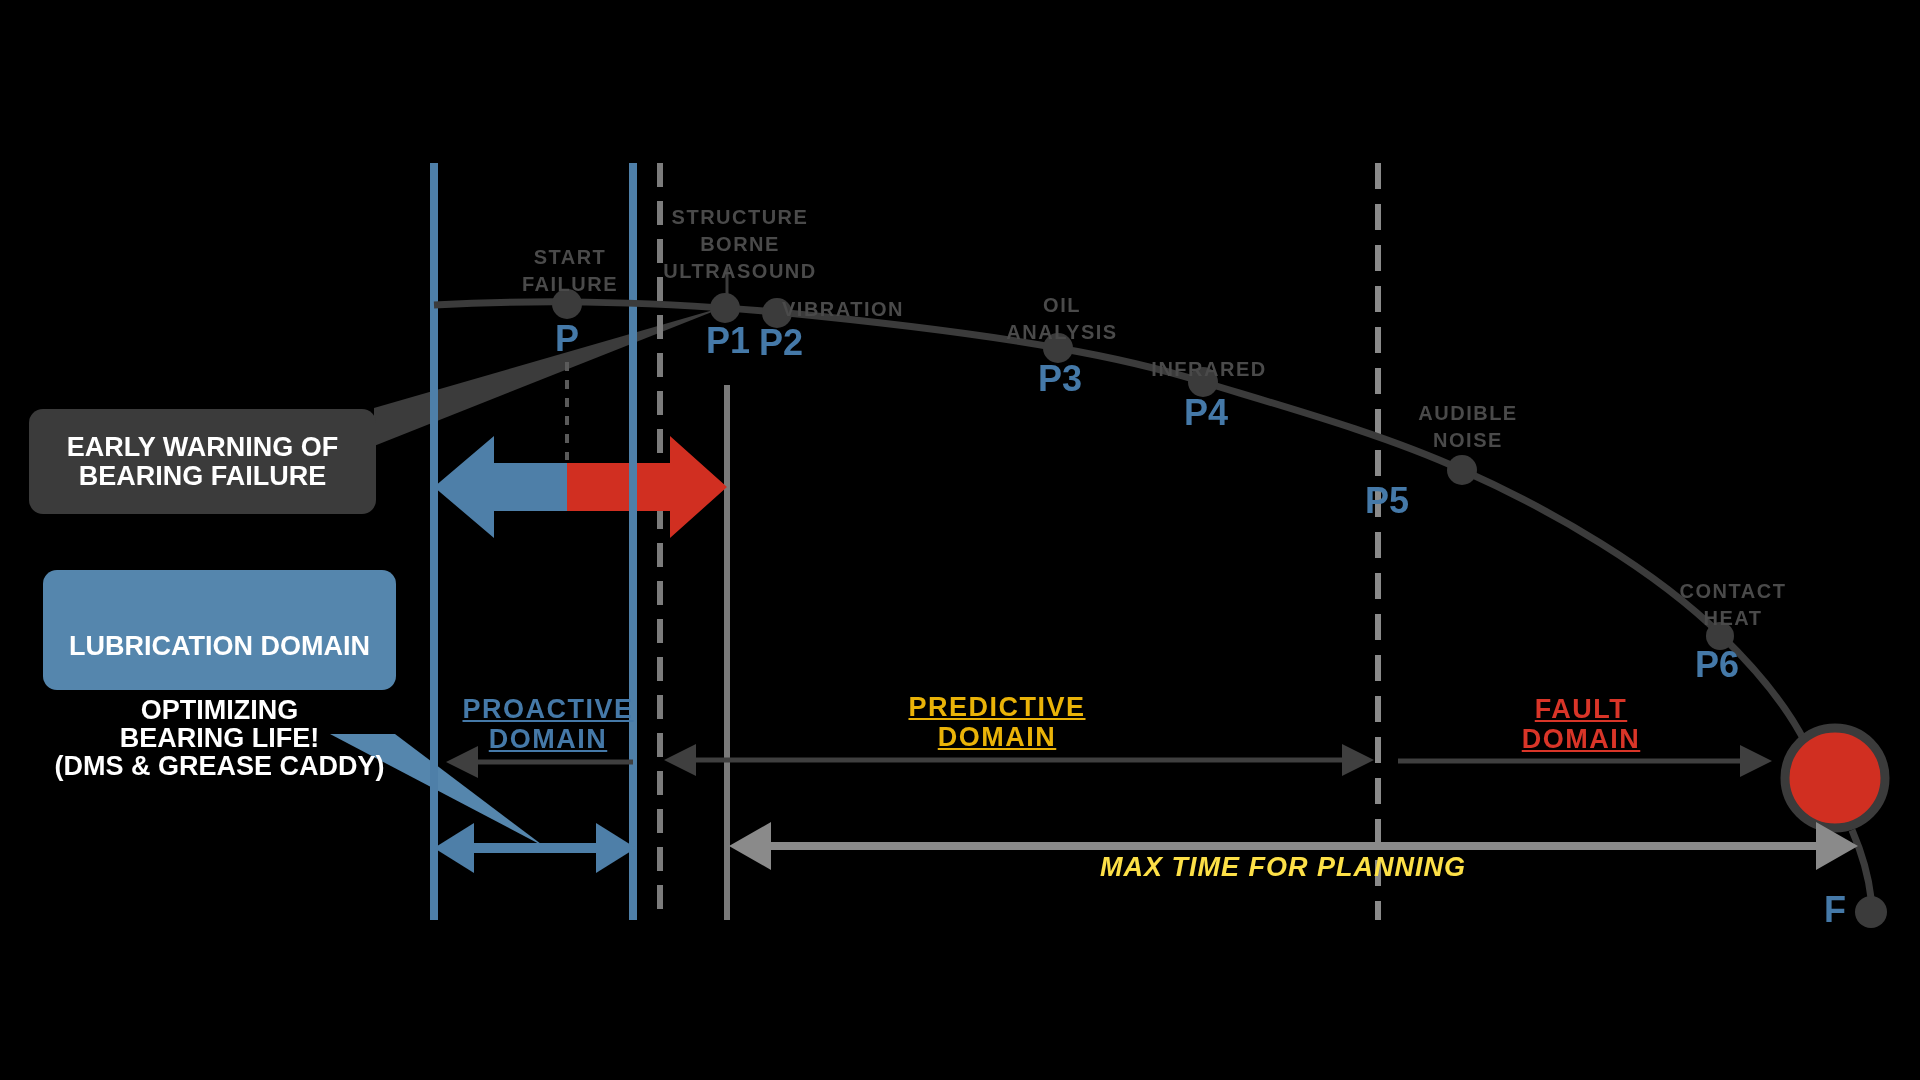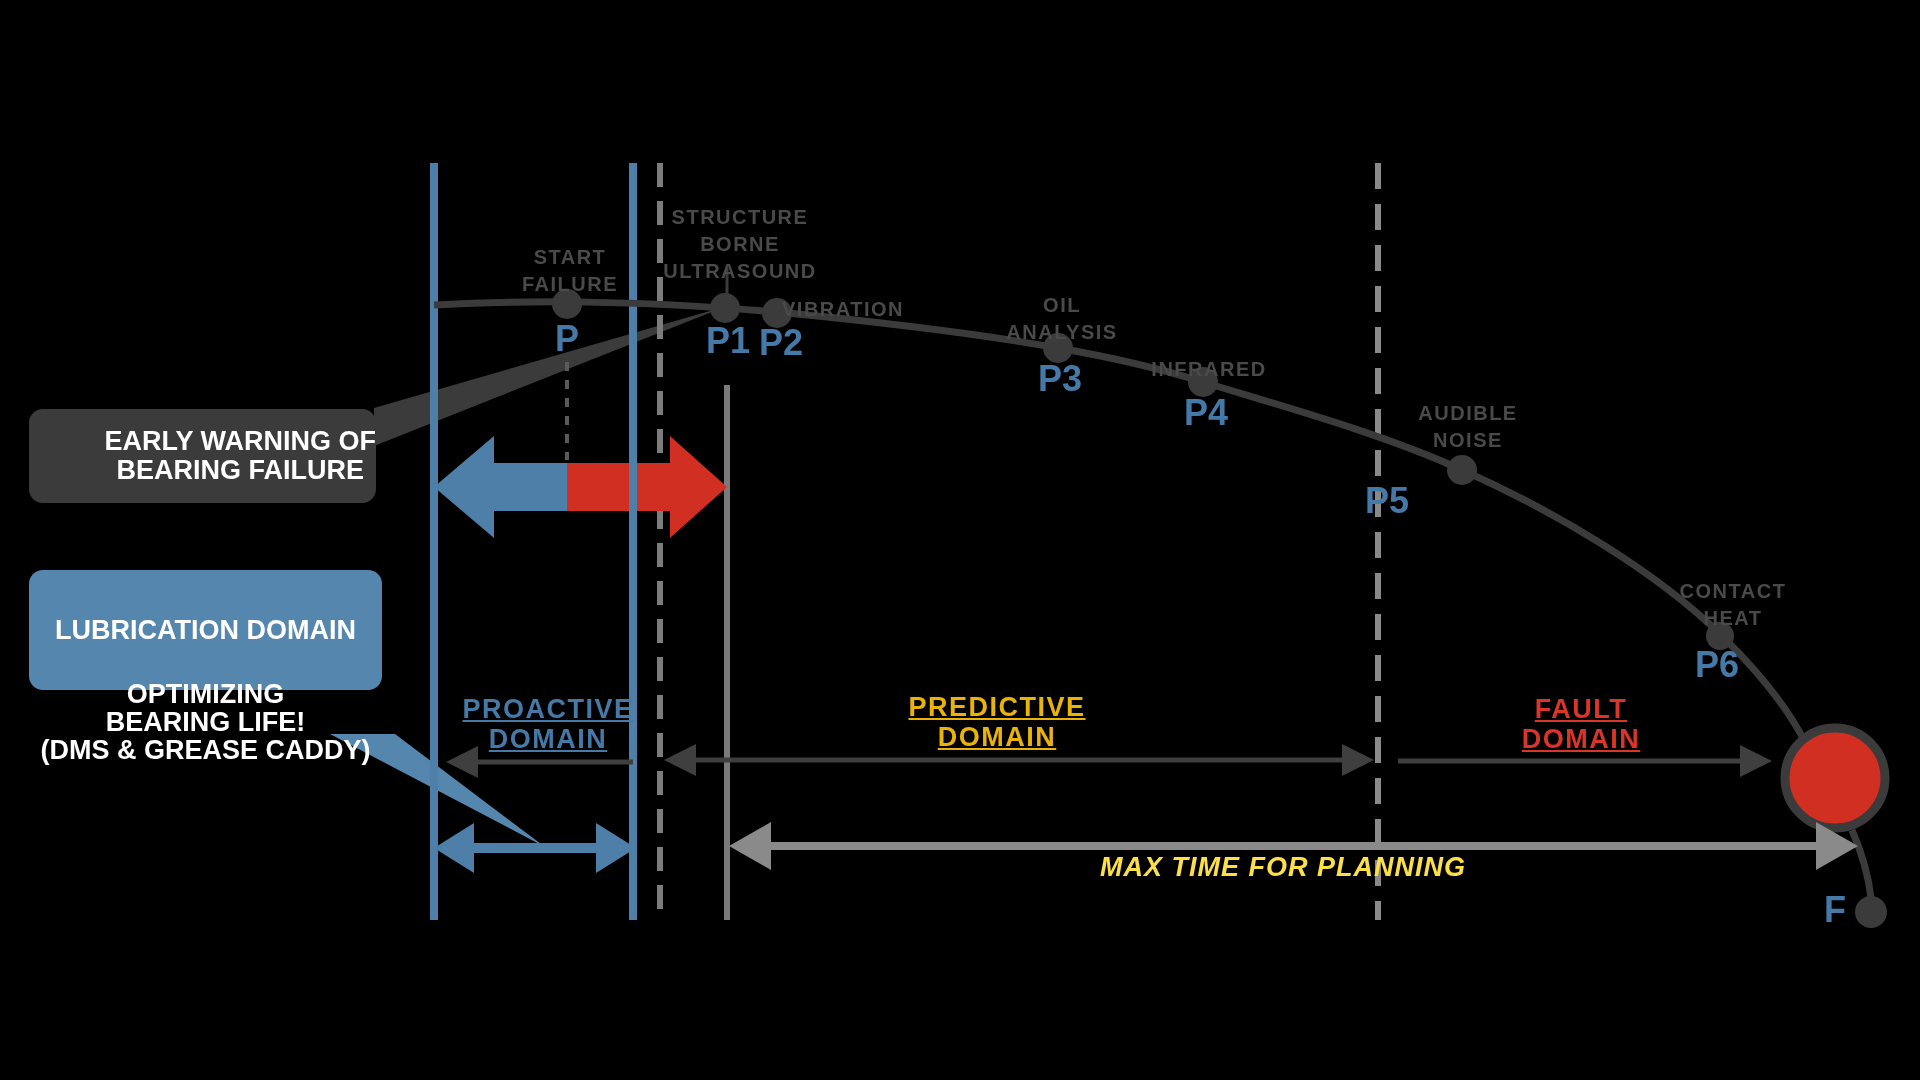--- a/index.html
+++ b/index.html
@@ -11,25 +11,25 @@
   .sensor{font-size:20px;font-weight:600;letter-spacing:1.5px;color:#4A4A4A;line-height:27px;margin-top:20px;}
   .plabel{font-size:36px;font-weight:bold;color:#4579A8;line-height:36px;letter-spacing:0px;}
   .domain{font-size:27px;font-weight:bold;letter-spacing:1.5px;line-height:30px;text-decoration:underline;}
   .domain.blue{color:#4579A8;}
   .domain.gray{color:#eab308;}
   .domain.red{color:#D93528;text-align:center;}
   .maxtime{font-size:27px;font-weight:bold;font-style:italic;letter-spacing:1px;color:#fde047;
            line-height:30px;}
   .box{position:absolute;border-radius:14px;color:#FFFFFF;font-weight:bold;text-align:center;
        white-space:pre-line;}
-  .box.dark{left:29px;top:409px;width:347px;height:94px;background:#3B3B3B;
-            display:flex;align-items:center;justify-content:flex-end;
+  .box.dark{left:29px;top:409px;width:347px;height:105px;background:#3B3B3B;
+            display:flex;align-items:center;justify-content:center;
             font-size:27px;line-height:29px;}
-  .box.blue{left:29px;top:570px;width:353px;height:120px;background:#5586AD;
-            font-size:27px;line-height:28px;padding-top:0;box-sizing:border-box;}
+  .box.blue{left:43px;top:570px;width:353px;height:120px;background:#5586AD;
+            font-size:27px;line-height:28px;padding-top:16px;box-sizing:border-box;}
   .box.blue .title{margin-top:18px;}
   .box.blue .body{margin-top:8px;}
 </style>
 </head>
 <body>
 
 <div class="stage">
 
   <svg width="1920" height="1080" viewBox="0 0 1920 1080">
 

